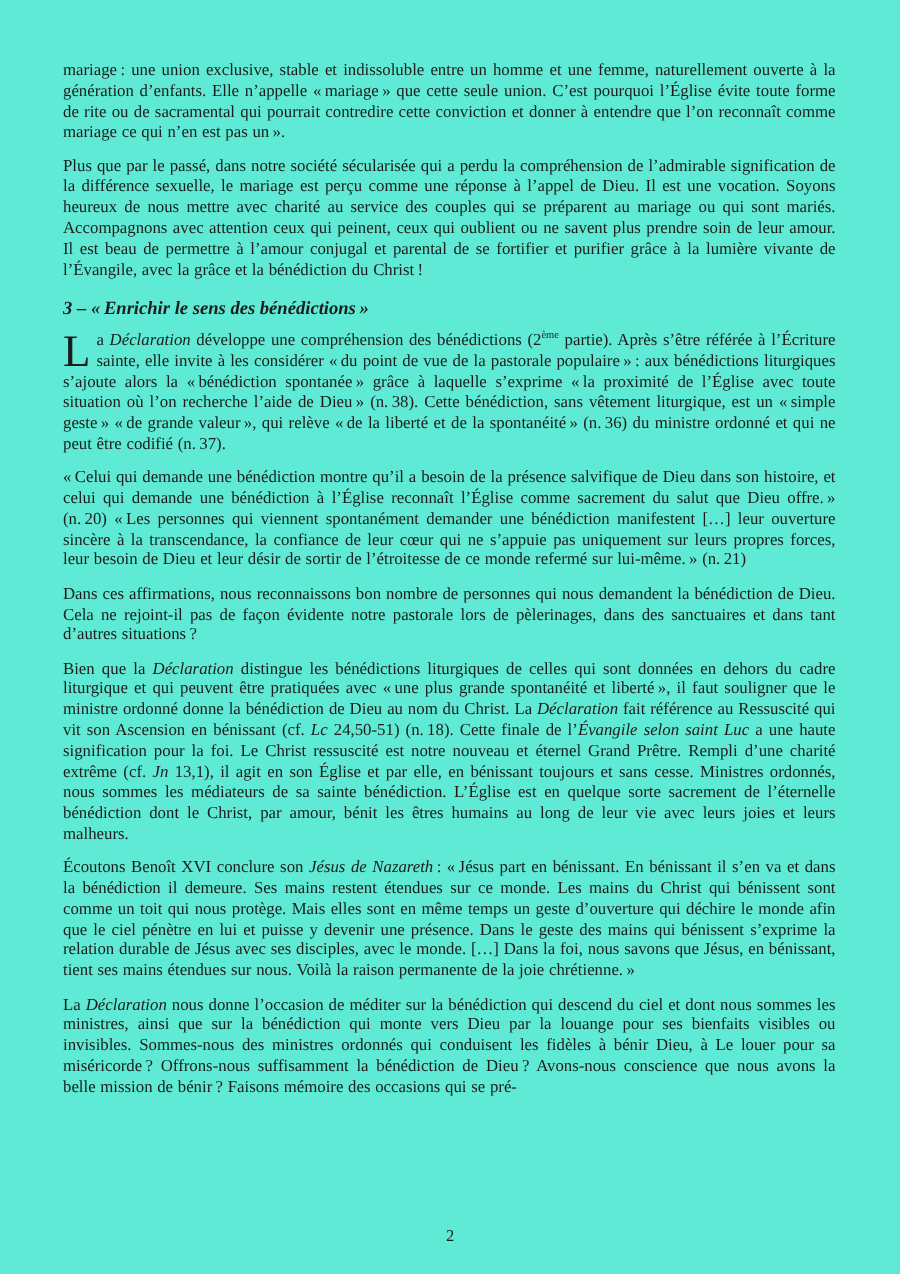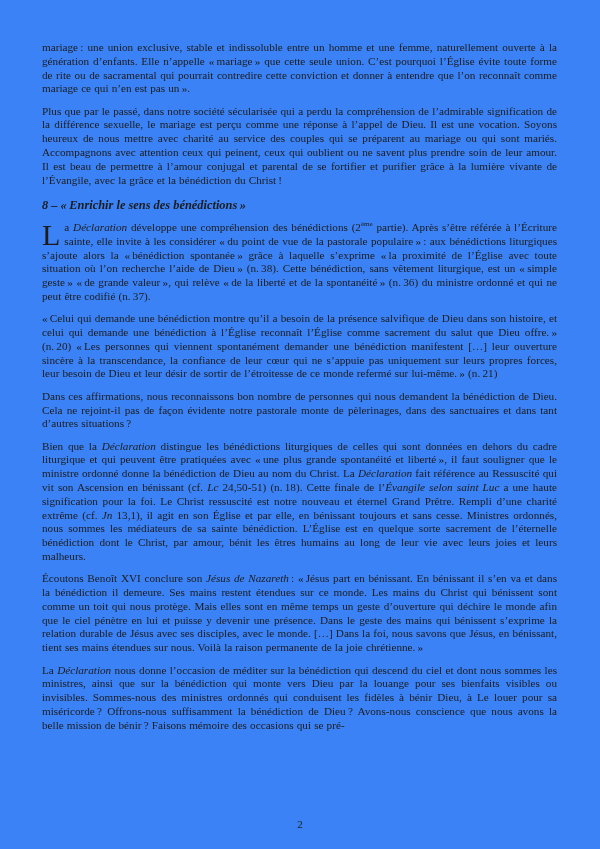--- a/index.html
+++ b/index.html
@@ -50,26 +50,26 @@
     position: absolute;
     left: 0; right: 0;
     bottom: 19px;
     text-align: center;
     font-size: 11px;
   }
 </style>
 </head>
 <body>
 
-<main class="page" style="background: #3b82f6; color: rgb(28, 28, 28);">
+<main class="page" style="background: #5eead4; color: rgb(28, 28, 28);">
   <section class="content">
     <p class="para"><span>mariage : une union exclusive, stable et indissoluble entre un homme et une femme, naturellement ouverte à la génération d’enfants. Elle n’appelle « mariage » que cette seule union. C’est pourquoi l’Église évite toute forme de rite ou de sacramental qui pourrait contredire cette conviction et donner à entendre que l’on reconnaît comme mariage ce qui n’en est pas un ».</span></p>
     <p class="para"><span>Plus que par le passé, dans notre société sécularisée qui a perdu la compréhension de l’admirable signification de la différence sexuelle, le mariage est perçu comme une réponse à l’appel de Dieu. Il est une vocation. Soyons heureux de nous mettre avec charité au service des couples qui se préparent au mariage ou qui sont mariés. Accompagnons avec attention ceux qui peinent, ceux qui oublient ou ne savent plus prendre soin de leur amour. Il est beau de permettre à l’amour conjugal et parental de se fortifier et purifier grâce à la lumière vivante de l’Évangile, avec la grâce et la bénédiction du Christ !</span></p>
-    <h2 class="heading">8 – « Enrichir le sens des bénédictions »</h2>
+    <h2 class="heading">3 – « Enrichir le sens des bénédictions »</h2>
     <p class="para"><span class="dropcap">L</span><span>a </span><span class="it">Déclaration</span><span> développe une compréhension des bénédictions (2</span><sup>ème</sup><span> partie). Après s’être référée à l’Écriture sainte, elle invite à les considérer « du point de vue de la pastorale populaire » : aux bénédictions liturgiques s’ajoute alors la « bénédiction spontanée » grâce à laquelle s’exprime « la proximité de l’Église avec toute situation où l’on recherche l’aide de Dieu » (n. 38). Cette bénédiction, sans vêtement liturgique, est un « simple geste » « de grande valeur », qui relève « de la liberté et de la spontanéité » (n. 36) du ministre ordonné et qui ne peut être codifié (n. 37).</span></p>
     <p class="para"><span>« Celui qui demande une bénédiction montre qu’il a besoin de la présence salvifique de Dieu dans son histoire, et celui qui demande une bénédiction à l’Église reconnaît l’Église comme sacrement du salut que Dieu offre. » (n. 20) « Les personnes qui viennent spontanément demander une bénédiction manifestent […] leur ouverture sincère à la transcendance, la confiance de leur cœur qui ne s’appuie pas uniquement sur leurs propres forces, leur besoin de Dieu et leur désir de sortir de l’étroitesse de ce monde refermé sur lui-même. » (n. 21)</span></p>
-    <p class="para"><span>Dans ces affirmations, nous reconnaissons bon nombre de personnes qui nous demandent la bénédiction de Dieu. Cela ne rejoint-il pas de façon évidente notre pastorale monte de pèlerinages, dans des sanctuaires et dans tant d’autres situations ?</span></p>
+    <p class="para"><span>Dans ces affirmations, nous reconnaissons bon nombre de personnes qui nous demandent la bénédiction de Dieu. Cela ne rejoint-il pas de façon évidente notre pastorale lors de pèlerinages, dans des sanctuaires et dans tant d’autres situations ?</span></p>
     <p class="para"><span>Bien que la </span><span class="it">Déclaration</span><span> distingue les bénédictions liturgiques de celles qui sont données en dehors du cadre liturgique et qui peuvent être pratiquées avec « une plus grande spontanéité et liberté », il faut souligner que le ministre ordonné donne la bénédiction de Dieu au nom du Christ. La </span><span class="it">Déclaration</span><span> fait référence au Ressuscité qui vit son Ascension en bénissant (cf. </span><span class="it">Lc</span><span> 24,50-51) (n. 18). Cette finale de l’</span><span class="it">Évangile selon saint Luc</span><span> a une haute signification pour la foi. Le Christ ressuscité est notre nouveau et éternel Grand Prêtre. Rempli d’une charité extrême (cf. </span><span class="it">Jn</span><span> 13,1), il agit en son Église et par elle, en bénissant toujours et sans cesse. Ministres ordonnés, nous sommes les médiateurs de sa sainte bénédiction. L’Église est en quelque sorte sacrement de l’éternelle bénédiction dont le Christ, par amour, bénit les êtres humains au long de leur vie avec leurs joies et leurs malheurs.</span></p>
     <p class="para"><span>Écoutons Benoît XVI conclure son </span><span class="it">Jésus de Nazareth</span><span> : « Jésus part en bénissant. En bénissant il s’en va et dans la bénédiction il demeure. Ses mains restent étendues sur ce monde. Les mains du Christ qui bénissent sont comme un toit qui nous protège. Mais elles sont en même temps un geste d’ouverture qui déchire le monde afin que le ciel pénètre en lui et puisse y devenir une présence. Dans le geste des mains qui bénissent s’exprime la relation durable de Jésus avec ses disciples, avec le monde. […] Dans la foi, nous savons que Jésus, en bénissant, tient ses mains étendues sur nous. Voilà la raison permanente de la joie chrétienne. »</span></p>
     <p class="para"><span>La </span><span class="it">Déclaration</span><span> nous donne l’occasion de méditer sur la bénédiction qui descend du ciel et dont nous sommes les ministres, ainsi que sur la bénédiction qui monte vers Dieu par la louange pour ses bienfaits visibles ou invisibles. Sommes-nous des ministres ordonnés qui conduisent les fidèles à bénir Dieu, à Le louer pour sa miséricorde ? Offrons-nous suffisamment la bénédiction de Dieu ? Avons-nous conscience que nous avons la belle mission de bénir ? Faisons mémoire des occasions qui se pré-</span></p>
   </section>
   <footer class="page-number">2</footer>
 </main>
 
 </body></html>

